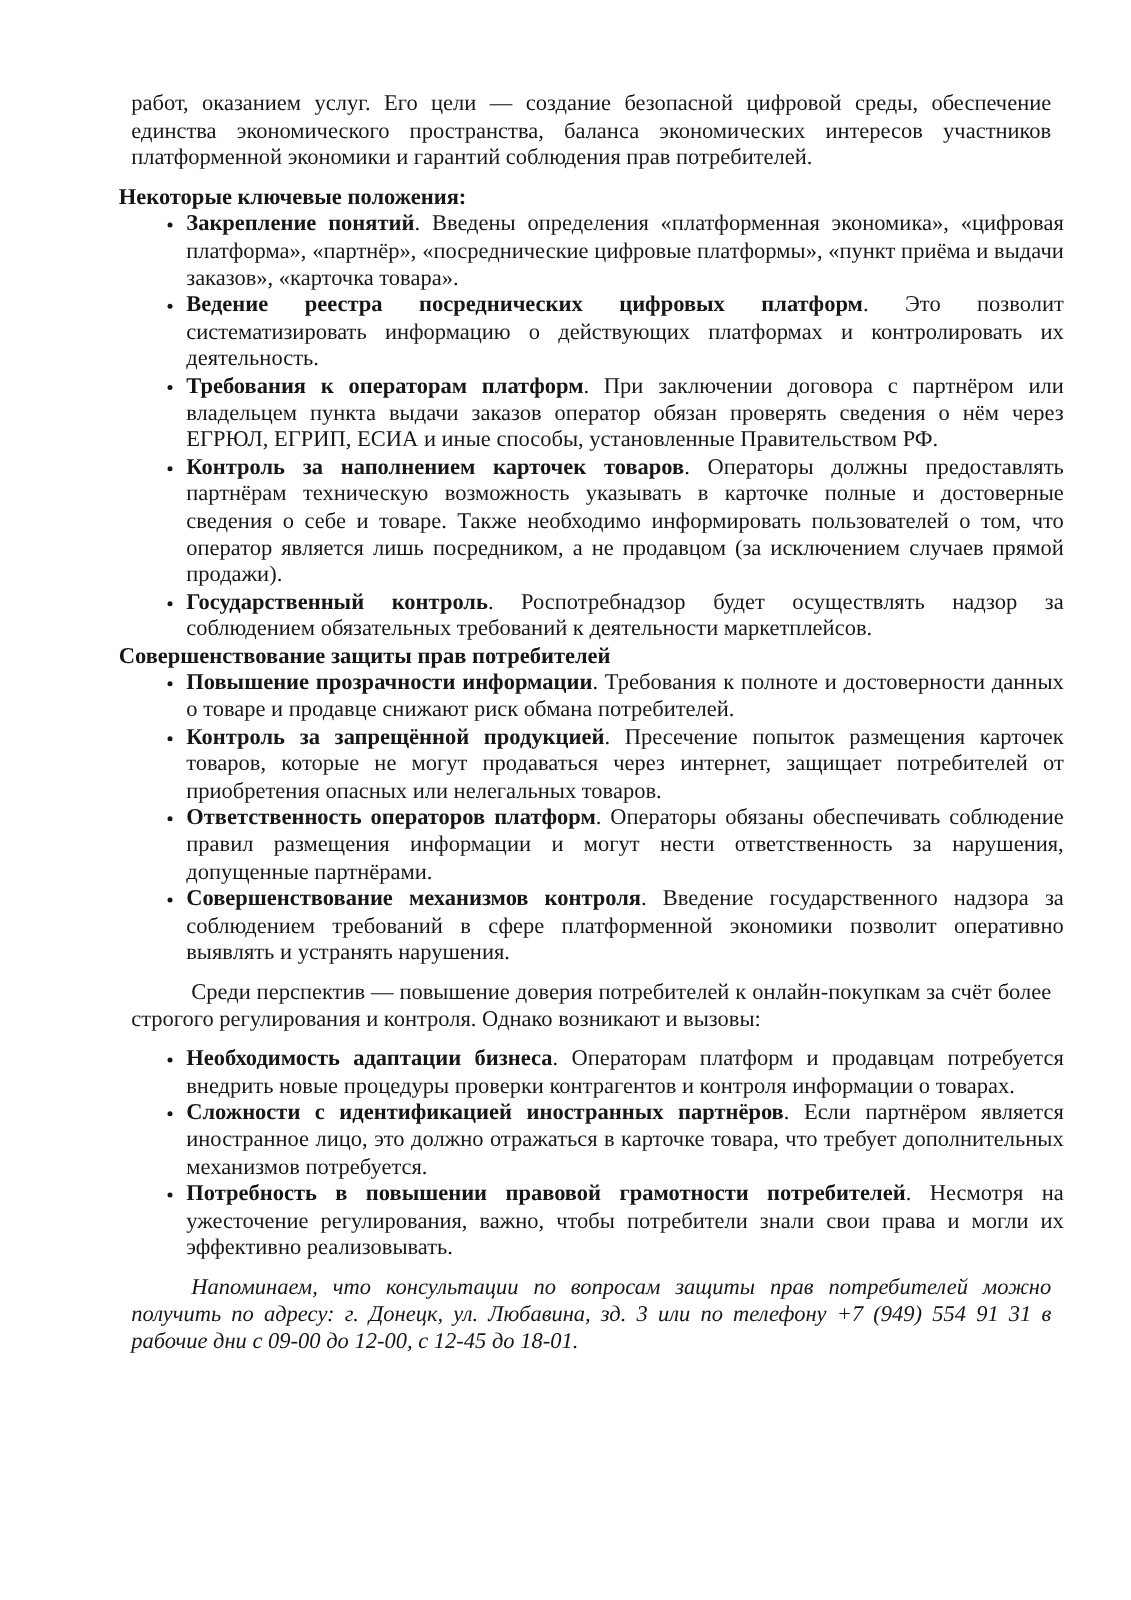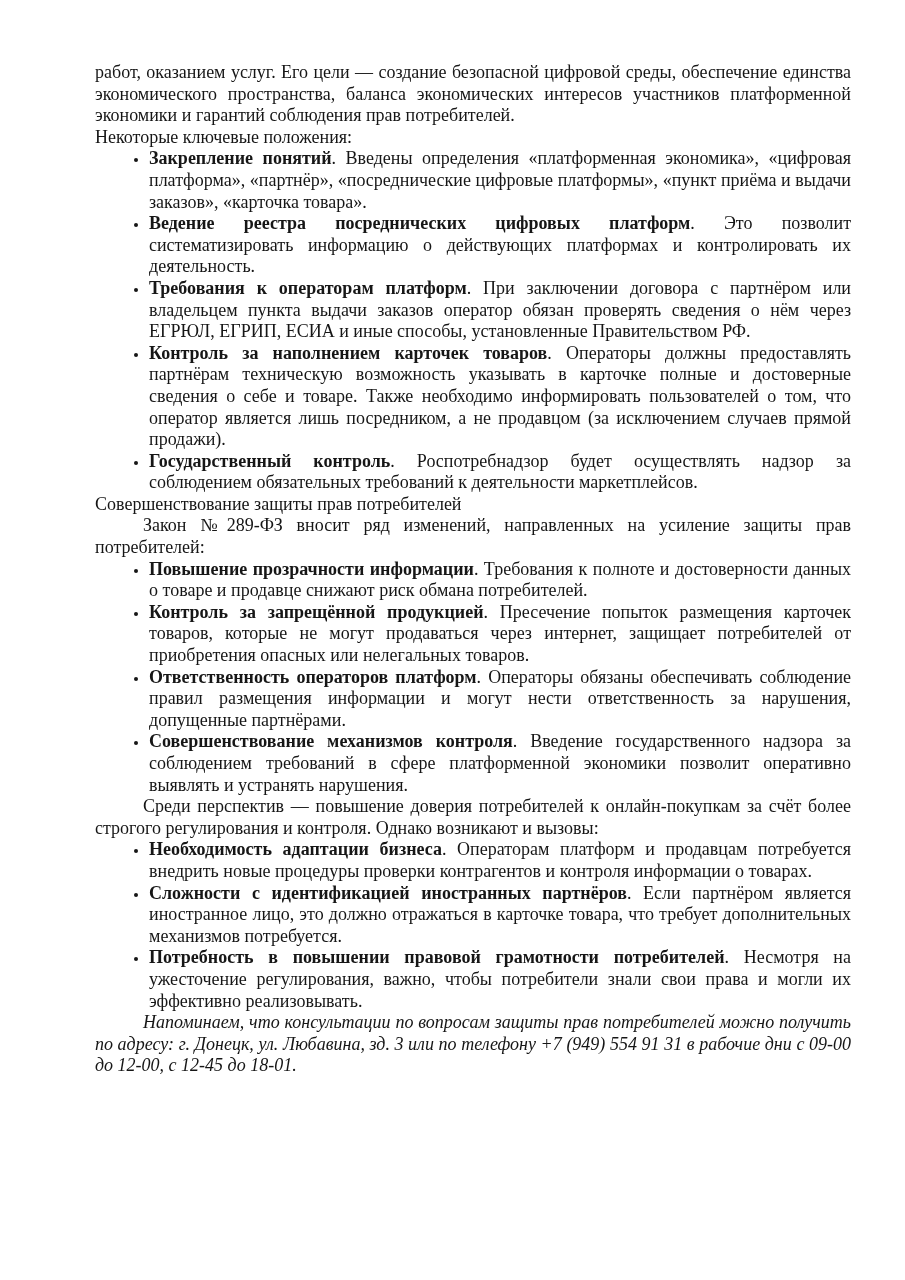--- a/index.html
+++ b/index.html
@@ -14,31 +14,31 @@
     background: #ffffff;
     box-sizing: border-box;
     padding: 62px 54px 0 95px;
     font-family: "Liberation Serif", "DejaVu Serif", serif;
     font-size: 18px;
     line-height: 21.6px;
     color: #161616;
     overflow: hidden;
   }
   p {
-    margin: 0;
+    margin: 10px;
     text-align: justify;
   }
   p.indent {
     text-indent: 48px;
   }
   h3.doc-heading {
     margin: 0;
     font-size: 18px;
     line-height: 21.6px;
-    font-weight: normal;
+    font-weight: bold;
     text-align: left;
   }
   ul.doc-list {
     margin: 0;
     padding: 0 0 0 54px;
     list-style: disc outside;
   }
   ul.doc-list li {
     text-align: justify;
     line-height: 21.6px;
@@ -63,21 +63,20 @@
   <h3 class="doc-heading">Некоторые ключевые положения:</h3>
   <ul class="doc-list">
     <li><span class="term">Закрепление понятий</span><span>. Введены определения «платформенная экономика», «цифровая платформа», «партнёр», «посреднические цифровые платформы», «пункт приёма и выдачи заказов», «карточка товара».</span></li>
     <li><span class="term">Ведение реестра посреднических цифровых платформ</span><span>. Это позволит систематизировать информацию о действующих платформах и контролировать их деятельность.</span></li>
     <li><span class="term">Требования к операторам платформ</span><span>. При заключении договора с партнёром или владельцем пункта выдачи заказов оператор обязан проверять сведения о нём через ЕГРЮЛ, ЕГРИП, ЕСИА и иные способы, установленные Правительством РФ.</span></li>
     <li><span class="term">Контроль за наполнением карточек товаров</span><span>. Операторы должны предоставлять партнёрам техническую возможность указывать в карточке полные и достоверные сведения о себе и товаре. Также необходимо информировать пользователей о том, что оператор является лишь посредником, а не продавцом (за исключением случаев прямой продажи).</span></li>
     <li><span class="term">Государственный контроль</span><span>. Роспотребнадзор будет осуществлять надзор за соблюдением обязательных требований к деятельности маркетплейсов.</span></li>
   </ul>
 
   <h3 class="doc-heading">Совершенствование защиты прав потребителей</h3>
-  <p class="indent">Закон №289-ФЗ вносит ряд изменений, направленных на усиление защиты прав потребителей:</p>
   <ul class="doc-list">
     <li><span class="term">Повышение прозрачности информации</span><span>. Требования к полноте и достоверности данных о товаре и продавце снижают риск обмана потребителей.</span></li>
     <li><span class="term">Контроль за запрещённой продукцией</span><span>. Пресечение попыток размещения карточек товаров, которые не могут продаваться через интернет, защищает потребителей от приобретения опасных или нелегальных товаров.</span></li>
     <li><span class="term">Ответственность операторов платформ</span><span>. Операторы обязаны обеспечивать соблюдение правил размещения информации и могут нести ответственность за нарушения, допущенные партнёрами.</span></li>
     <li><span class="term">Совершенствование механизмов контроля</span><span>. Введение государственного надзора за соблюдением требований в сфере платформенной экономики позволит оперативно выявлять и устранять нарушения.</span></li>
   </ul>
 
   <p class="indent">Среди перспектив — повышение доверия потребителей к онлайн-покупкам за счёт более строгого регулирования и контроля. Однако возникают и вызовы:</p>
   <ul class="doc-list">
     <li><span class="term">Необходимость адаптации бизнеса</span><span>. Операторам платформ и продавцам потребуется внедрить новые процедуры проверки контрагентов и контроля информации о товарах.</span></li>

